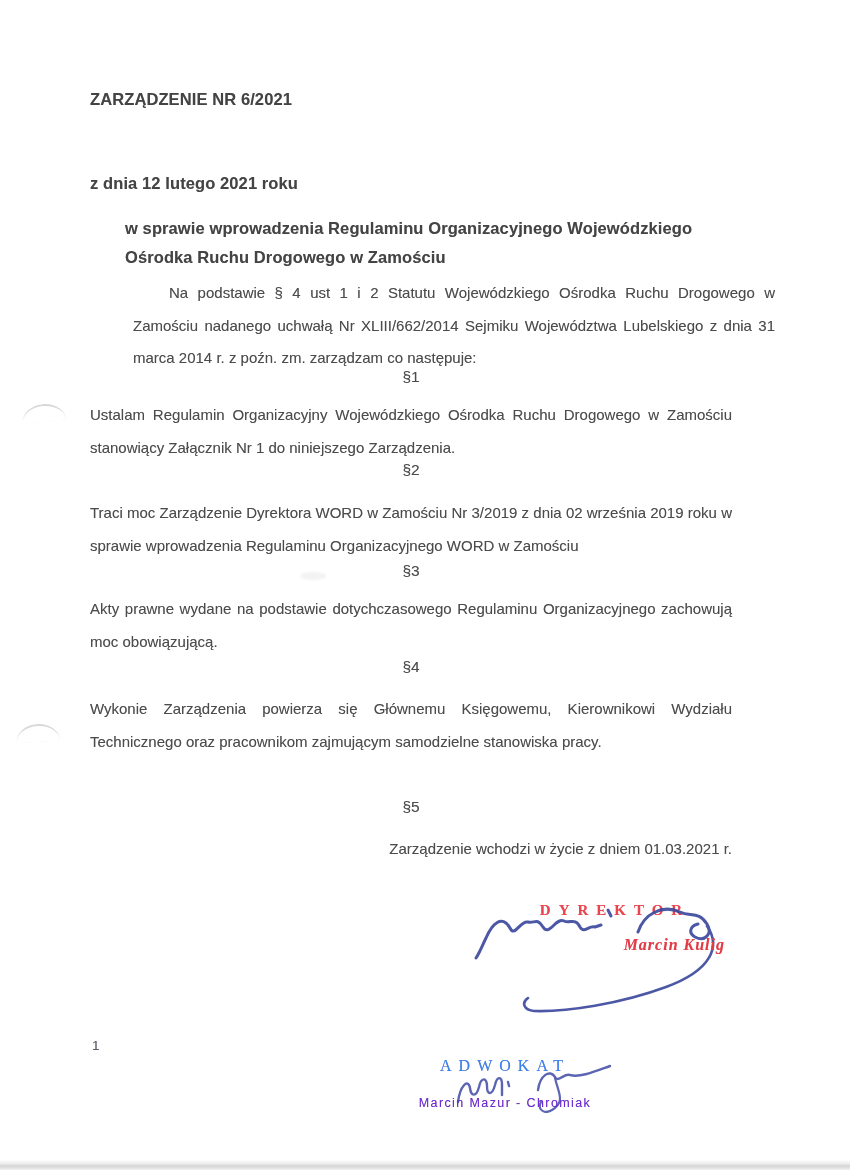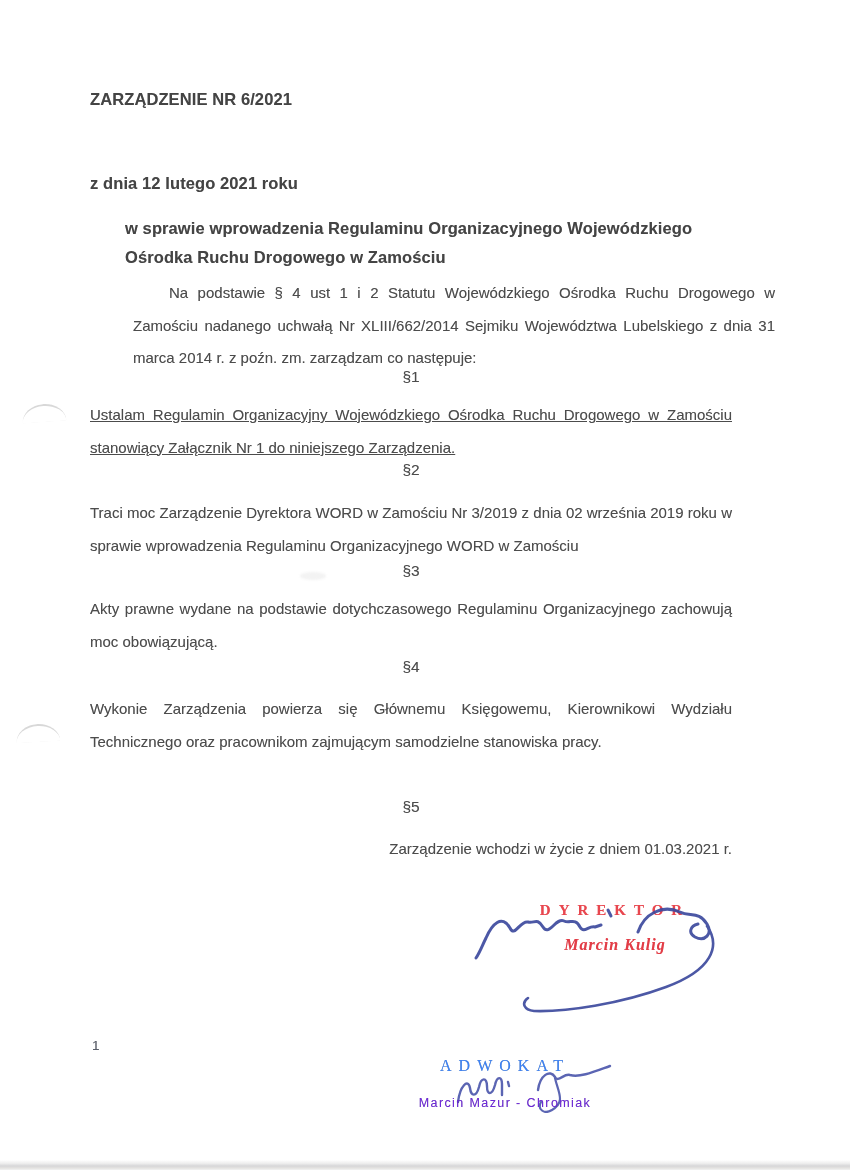--- a/index.html
+++ b/index.html
@@ -39,21 +39,21 @@
     position:absolute; left:505px; top:902px; width:220px;
     text-align:center;
     font-family:"Liberation Serif", serif;
     font-weight:bold; font-size:15px;
     letter-spacing:8px;
     color:#e8474f;
     text-shadow:0 0 0.6px rgba(232,71,79,0.5);
   }
   .kulig-name {
     position:absolute; left:505px; top:936px; width:220px;
-    text-align:center;
+    text-align:right;
     font-family:"Liberation Serif", serif;
     font-weight:bold; font-style:italic; font-size:16px;
     letter-spacing:1px;
     color:#e23d47;
     text-shadow:0 0 0.6px rgba(226,61,71,0.45);
   }
   .adwokat-stamp {
     position:absolute; left:405px; top:1057px; width:200px;
     text-align:center;
     font-family:"Liberation Serif", serif;
@@ -101,21 +101,21 @@
   <div class="heading txt" style="top:90px;">ZARZĄDZENIE NR 6/2021</div>
 
 
   <div class="heading txt" style="top:174px;">z dnia 12 lutego 2021 roku</div>
 
   <div class="heading txt" style="top:214px; left:125px; width:572px; line-height:29px;">w sprawie wprowadzenia Regulaminu Organizacyjnego Wojewódzkiego Ośrodka Ruchu Drogowego w Zamościu</div>
 
   <div class="para indent txt" style="top:277px;margin-left:43px;">Na podstawie § 4 ust 1 i 2 Statutu Wojewódzkiego Ośrodka Ruchu Drogowego w Zamościu nadanego uchwałą Nr XLIII/662/2014 Sejmiku Województwa Lubelskiego z dnia 31 marca 2014 r. z poźn. zm. zarządzam co następuje:</div>
 
   <div class="sec-label txt" style="top:368px;">§1</div>
-  <div class="para txt" style="top:399px;text-decoration:underline;">Ustalam Regulamin Organizacyjny Wojewódzkiego Ośrodka Ruchu Drogowego w Zamościu stanowiący Załącznik Nr 1 do niniejszego Zarządzenia.</div>
+  <div class="para txt" style="top:399px;">Ustalam Regulamin Organizacyjny Wojewódzkiego Ośrodka Ruchu Drogowego w Zamościu stanowiący Załącznik Nr 1 do niniejszego Zarządzenia.</div>
 
   <div class="sec-label txt" style="top:461px;">§2</div>
   <div class="para txt" style="top:497px;">Traci moc Zarządzenie Dyrektora WORD w Zamościu Nr 3/2019 z dnia 02 września 2019 roku w sprawie wprowadzenia Regulaminu Organizacyjnego WORD w Zamościu</div>
 
   <div class="sec-label txt" style="top:562px;">§3</div>
   <div class="para txt" style="top:593px;">Akty prawne wydane na podstawie dotychczasowego Regulaminu Organizacyjnego zachowują moc obowiązującą.</div>
 
   <div class="sec-label txt" style="top:658px;">§4</div>
   <div class="para txt" style="top:693px;">Wykonie Zarządzenia powierza się Głównemu Księgowemu, Kierownikowi Wydziału Technicznego oraz pracownikom zajmującym samodzielne stanowiska pracy.</div>
 

